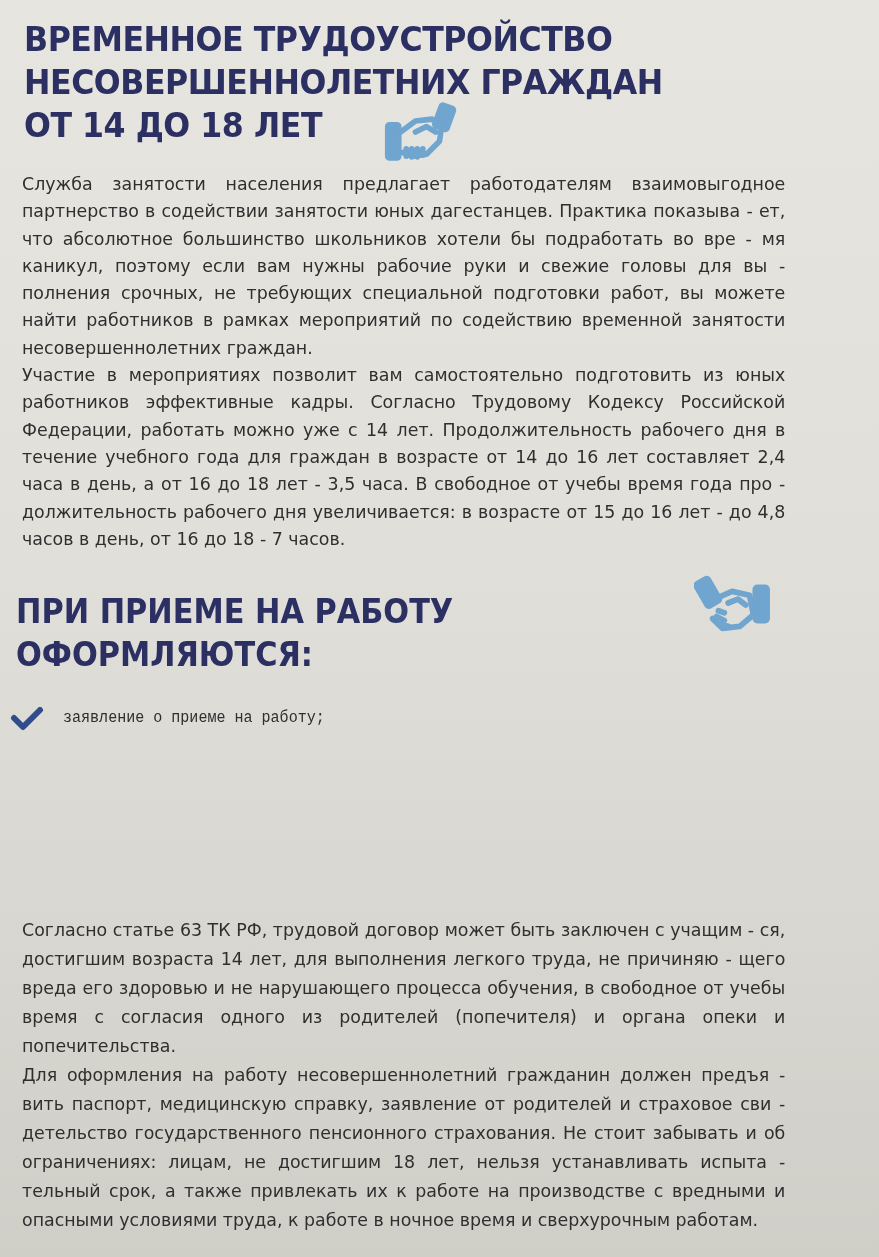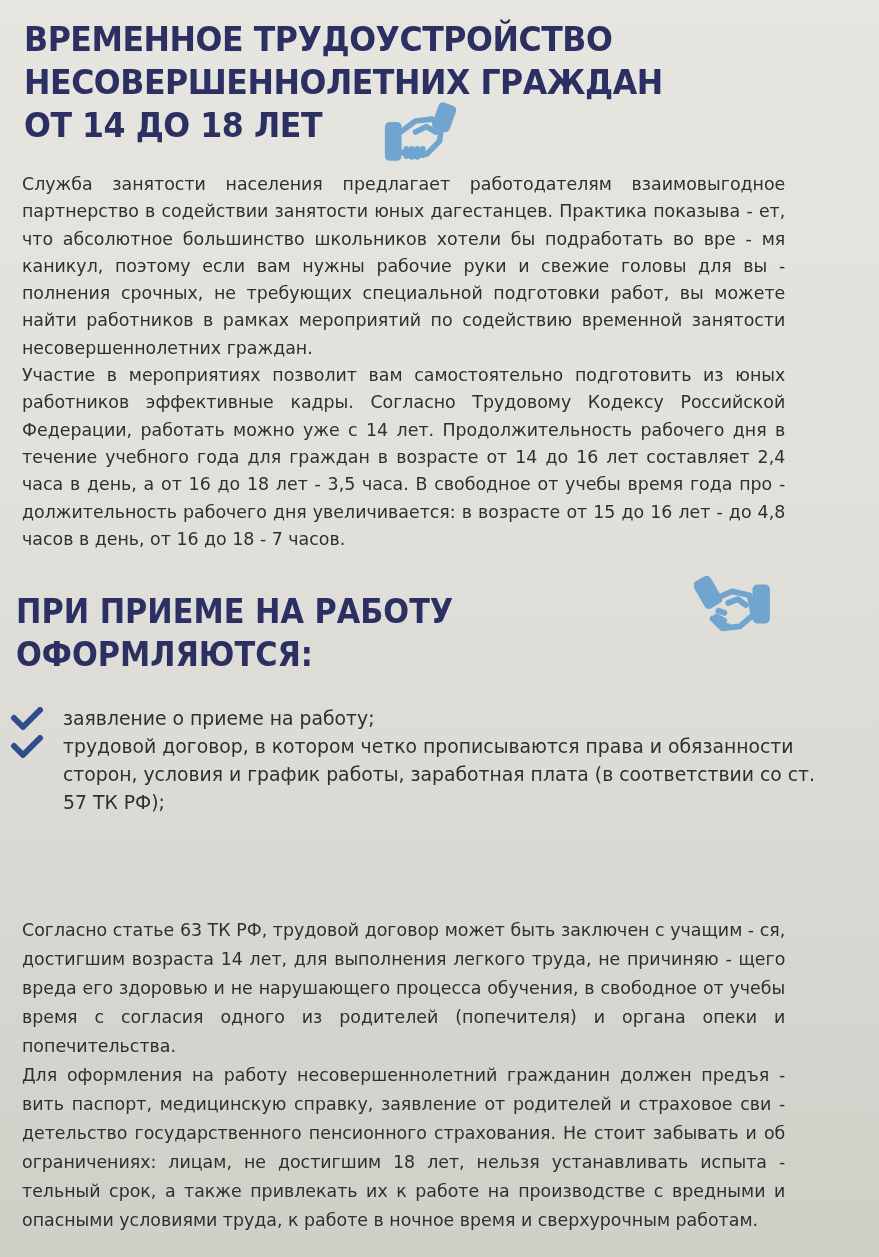--- a/index.html
+++ b/index.html
@@ -28,21 +28,21 @@
     transform: scaleX(0.94); transform-origin: left top;
   }
   .body-text p { margin: 0; }
   .h2 {
     position: absolute; left: 16px; top: 578px; margin: 0;
     font-weight: bold; font-size: 33px; line-height: 43px; color: #2b2f62;
     transform: scaleX(0.92); transform-origin: left top;
   }
   .h2 span { display: block; white-space: nowrap; }
   .checklist { position: absolute; left: 10px; top: 692px; width: 840px; margin: 0; padding: 0; list-style: none; }
-  .checklist li { position: relative; padding-left: 53px; font-size: 20px; line-height: 28px; color: #2f2f2f; }
+  .checklist li { position: relative; padding-left: 53px; font-size: 16px; line-height: 28px; color: #2f2f2f; font-family: Liberation Mono, monospace; }
   .checklist li .txt { display: block; transform: scaleX(0.94); transform-origin: left top; width: 830px; }
   .checklist .check { position: absolute; left: 0; top: 3px; width: 34px; height: 24px; color: #2f4d8a; }
   .page-num { position: absolute; left: 418px; top: 1243px; font-size: 22px; color: #2a2a2a; }
 </style>
 </head>
 <body>
 
 <div class="page">
 
   <h1 class="title">
@@ -83,28 +83,20 @@
 
   <ul class="checklist">
     <li>
       <span class="check">
         <svg viewBox="0 0 34 24" width="34" height="24">
             <path d="M4 11 L13 20 L30 3" fill="none" stroke="currentColor" stroke-width="6" stroke-linecap="round" stroke-linejoin="round"></path>
           </svg>
       </span>
       <span class="txt">заявление о приеме на работу;</span>
     </li>
-    <li>
-      <span class="check">
-        <svg viewBox="0 0 34 24" width="34" height="24">
-            <path d="M4 11 L13 20 L30 3" fill="none" stroke="currentColor" stroke-width="6" stroke-linecap="round" stroke-linejoin="round"></path>
-          </svg>
-      </span>
-      <span class="txt">трудовой договор, в котором четко прописываются права и обязанности сторон, условия и график работы, заработная плата (в соответствии со ст. 57 ТК РФ);</span>
-    </li>
   </ul>
 
   <div class="body-text" style="top:903px; line-height:29px;">
     <p>Согласно статье 63 ТК РФ, трудовой договор может быть заключен с учащим - ся, достигшим возраста 14 лет, для выполнения легкого труда, не причиняю - щего вреда его здоровью и не нарушающего процесса обучения, в свободное от учебы время с согласия одного из родителей (попечителя) и органа опеки и попечительства.</p>
     <p>Для оформления на работу несовершеннолетний гражданин должен предъя - вить паспорт, медицинскую справку, заявление от родителей и страховое сви - детельство государственного пенсионного страхования. Не стоит забывать и об ограничениях: лицам, не достигшим 18 лет, нельзя устанавливать испыта - тельный срок, а также привлекать их к работе на производстве с вредными и опасными условиями труда, к работе в ночное время и сверхурочным работам.</p>
   </div>
 
   <div class="page-num">8</div>
 </div>
 

